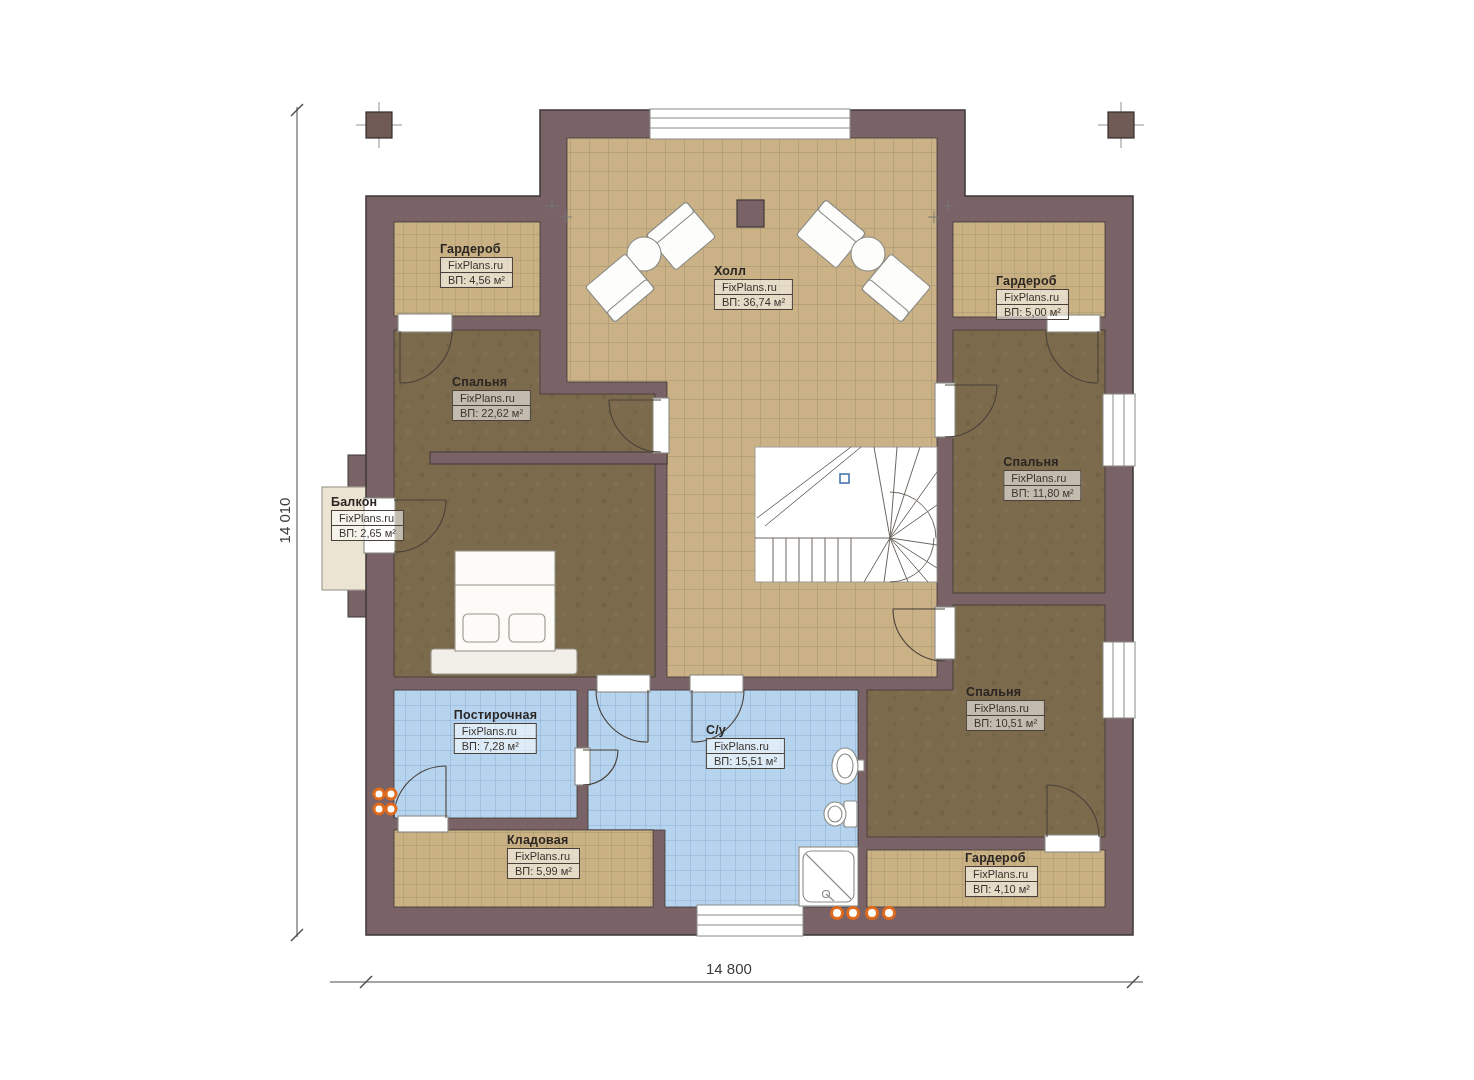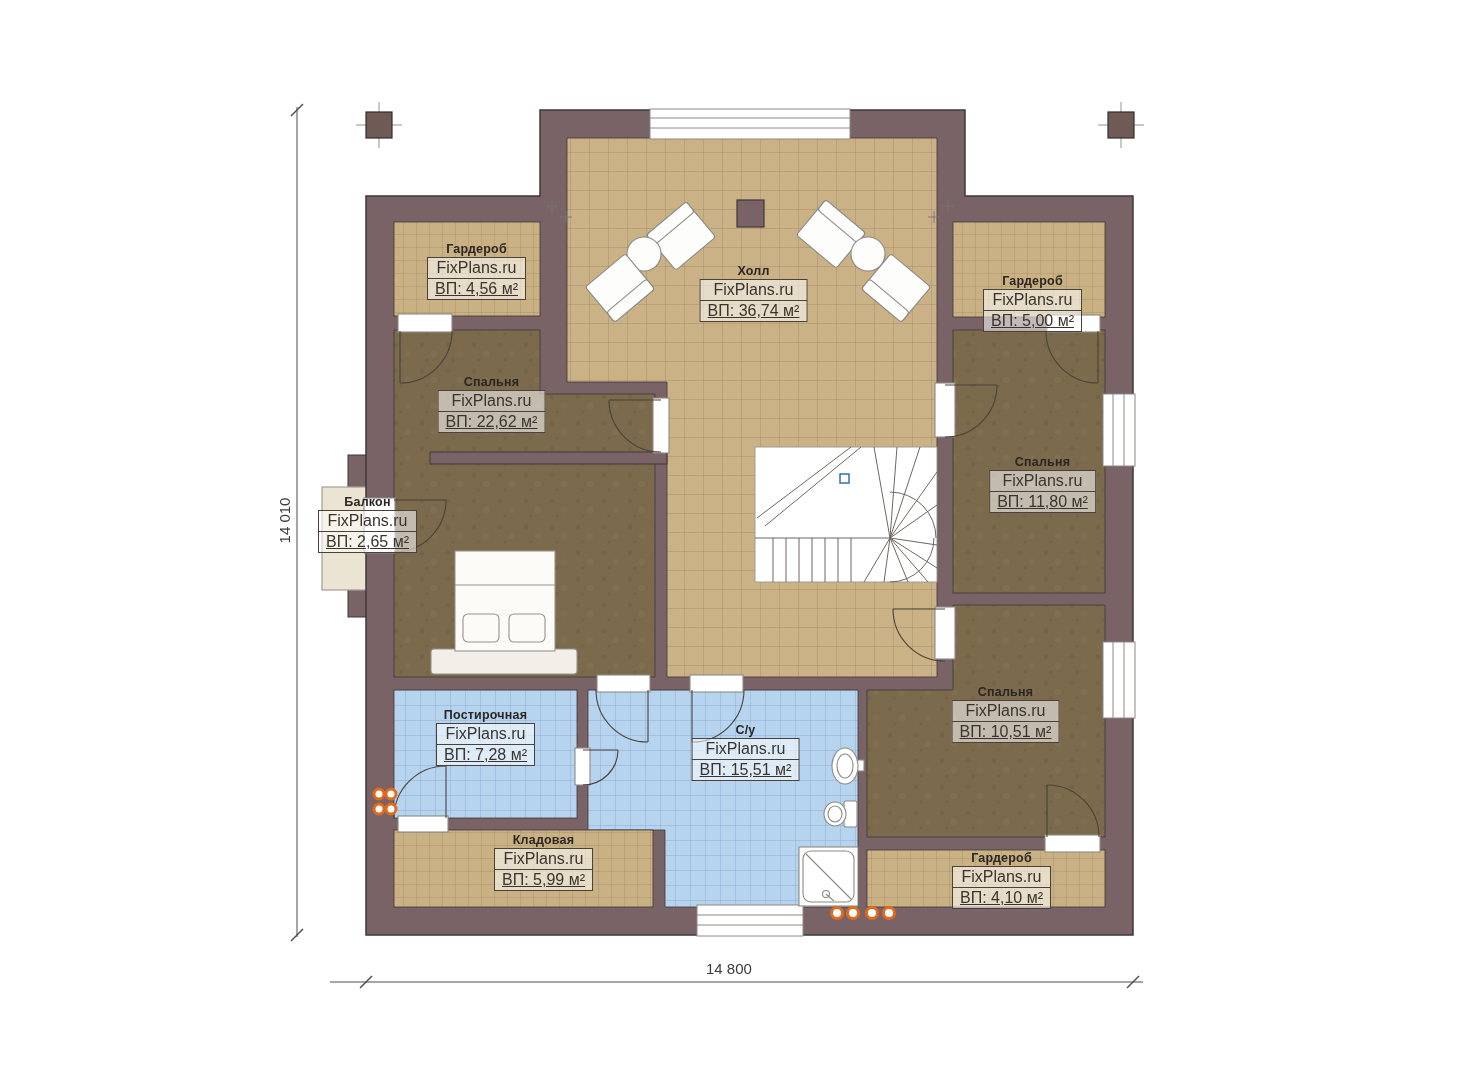--- a/index.html
+++ b/index.html
@@ -1,22 +1,22 @@
 <!DOCTYPE html>
 <html><head>
 <meta charset="utf-8">
 <style>
   html,body{margin:0;padding:0;background:#fff;font-family:"Liberation Sans",sans-serif;}
   #stage{position:relative;width:1474px;height:1080px;background:#ffffff;overflow:hidden;}
   #plan-svg{position:absolute;left:0;top:0;}
-  .room-label{position:absolute;transform:translateX(-50%);text-align:center;z-index:5;padding-left:13px;}
+  .room-label{position:absolute;transform:translateX(-50%);z-index:5;padding-left:13px;}
   .room-name{font-size:12.5px;font-weight:bold;color:#2b2623;letter-spacing:.2px;white-space:nowrap;margin-bottom:1px;}
   .room-box{display:block;border:1px solid #4a423a;background:rgba(255,255,255,0.55);
-            font-size:16px;color:#3a342e;padding:1px 7px;white-space:nowrap;}
-  .room-box + .room-box{margin-top:-1px;text-decoration:underline;}
+            font-size:11px;color:#3a342e;padding:1px 7px;white-space:nowrap;}
+  .room-box + .room-box{margin-top:-1px;}
   .dim-label{position:absolute;font-size:15px;color:#3c3c3c;z-index:4;white-space:nowrap;}
   .dim-left{transform:rotate(-90deg);transform-origin:center;}
 </style>
 </head>
 <body>
 
 <div id="stage">
 
 <svg id="plan-svg" width="1474" height="1080" viewBox="0 0 1474 1080">
   <defs>
@@ -303,21 +303,21 @@
   <div class="room-box">FixPlans.ru</div>
   <div class="room-box">ВП: 11,80 м²</div>
 </div>
 
 <div class="room-label" style="left:999px;top:685px">
   <div class="room-name">Спальня</div>
   <div class="room-box">FixPlans.ru</div>
   <div class="room-box">ВП: 10,51 м²</div>
 </div>
 
-<div class="room-label" style="left:479px;top:708px">
+<div class="room-label" style="left:489px;top:708px">
   <div class="room-name">Постирочная</div>
   <div class="room-box">FixPlans.ru</div>
   <div class="room-box">ВП: 7,28 м²</div>
 </div>
 
 <div class="room-label" style="left:739px;top:723px">
   <div class="room-name">С/у</div>
   <div class="room-box">FixPlans.ru</div>
   <div class="room-box">ВП: 15,51 м²</div>
 </div>

